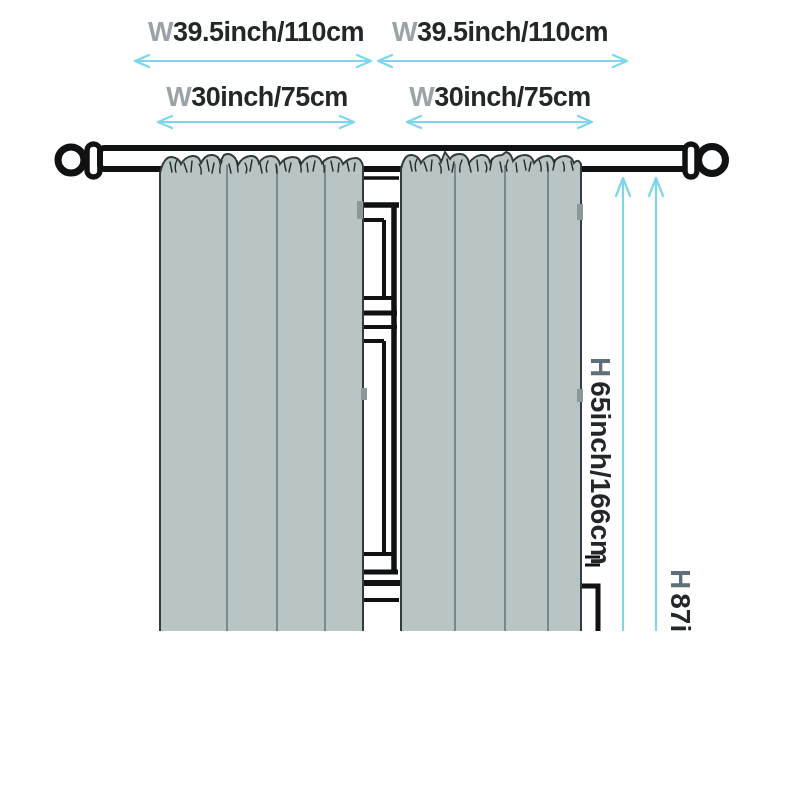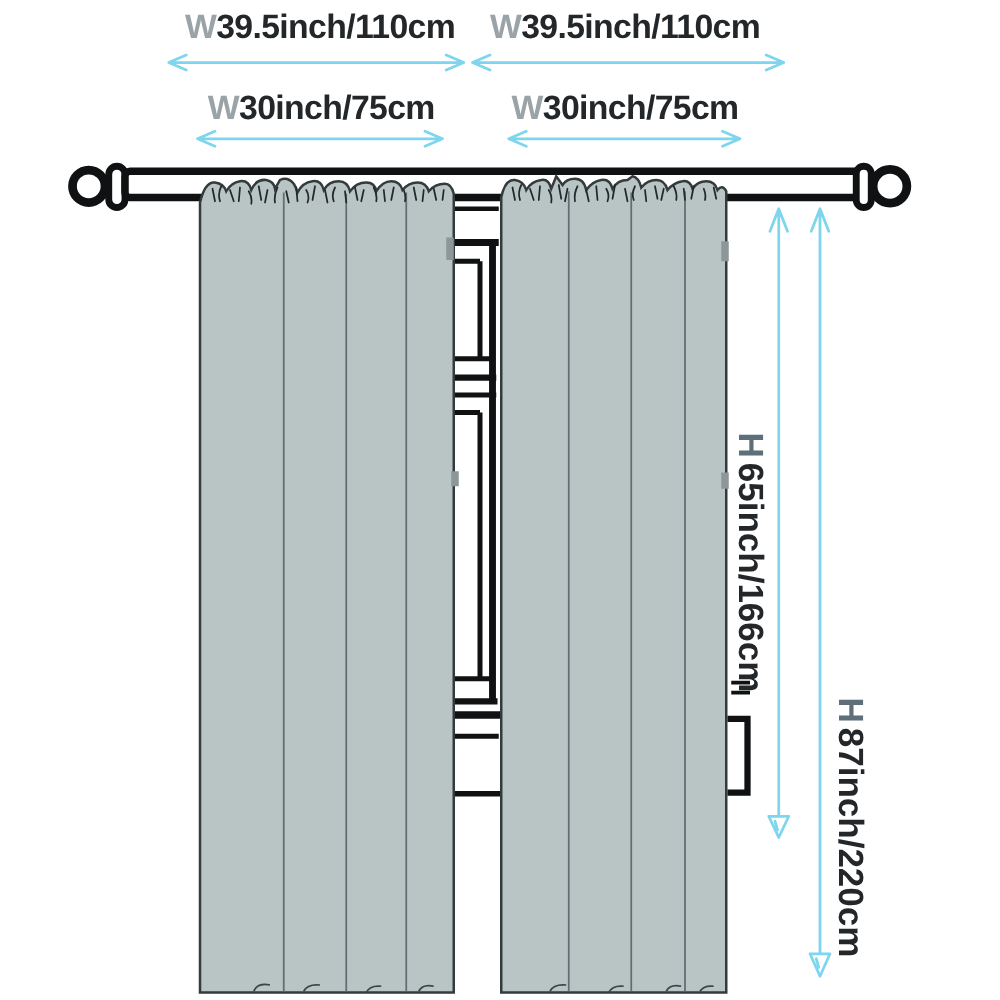--- a/index.html
+++ b/index.html
@@ -1,17 +1,17 @@
 <!DOCTYPE html>
 <html><head>
 <meta charset="utf-8">
 <style>
   html,body{margin:0;padding:0;background:#fff;}
-  .stage{position:relative;width:800px;height:800px;background:#fff;overflow:hidden;
-         font-family:"Liberation Sans",sans-serif;}
+  .stage{position:relative;width:800px;height:620px;background:#fff;overflow:hidden;
+         font-family:"Liberation Sans",sans-serif;margin-top:11px;}
   .stage svg{position:absolute;left:0;top:0;}
   .dim-label{position:absolute;font-weight:700;font-size:27px;letter-spacing:-0.5px;
              color:#242729;white-space:nowrap;line-height:1.05;}
   .dim-label.horiz{transform:translateX(-50%);}
   .dim-label.vert{writing-mode:vertical-rl;text-orientation:mixed;font-size:28px;letter-spacing:0;}
   .px{font-weight:700;}
   .px.w{color:#9aa3a7;}
   .px.h{color:#5e6f7a;margin-inline-end:4px;}
 </style>
 </head>

